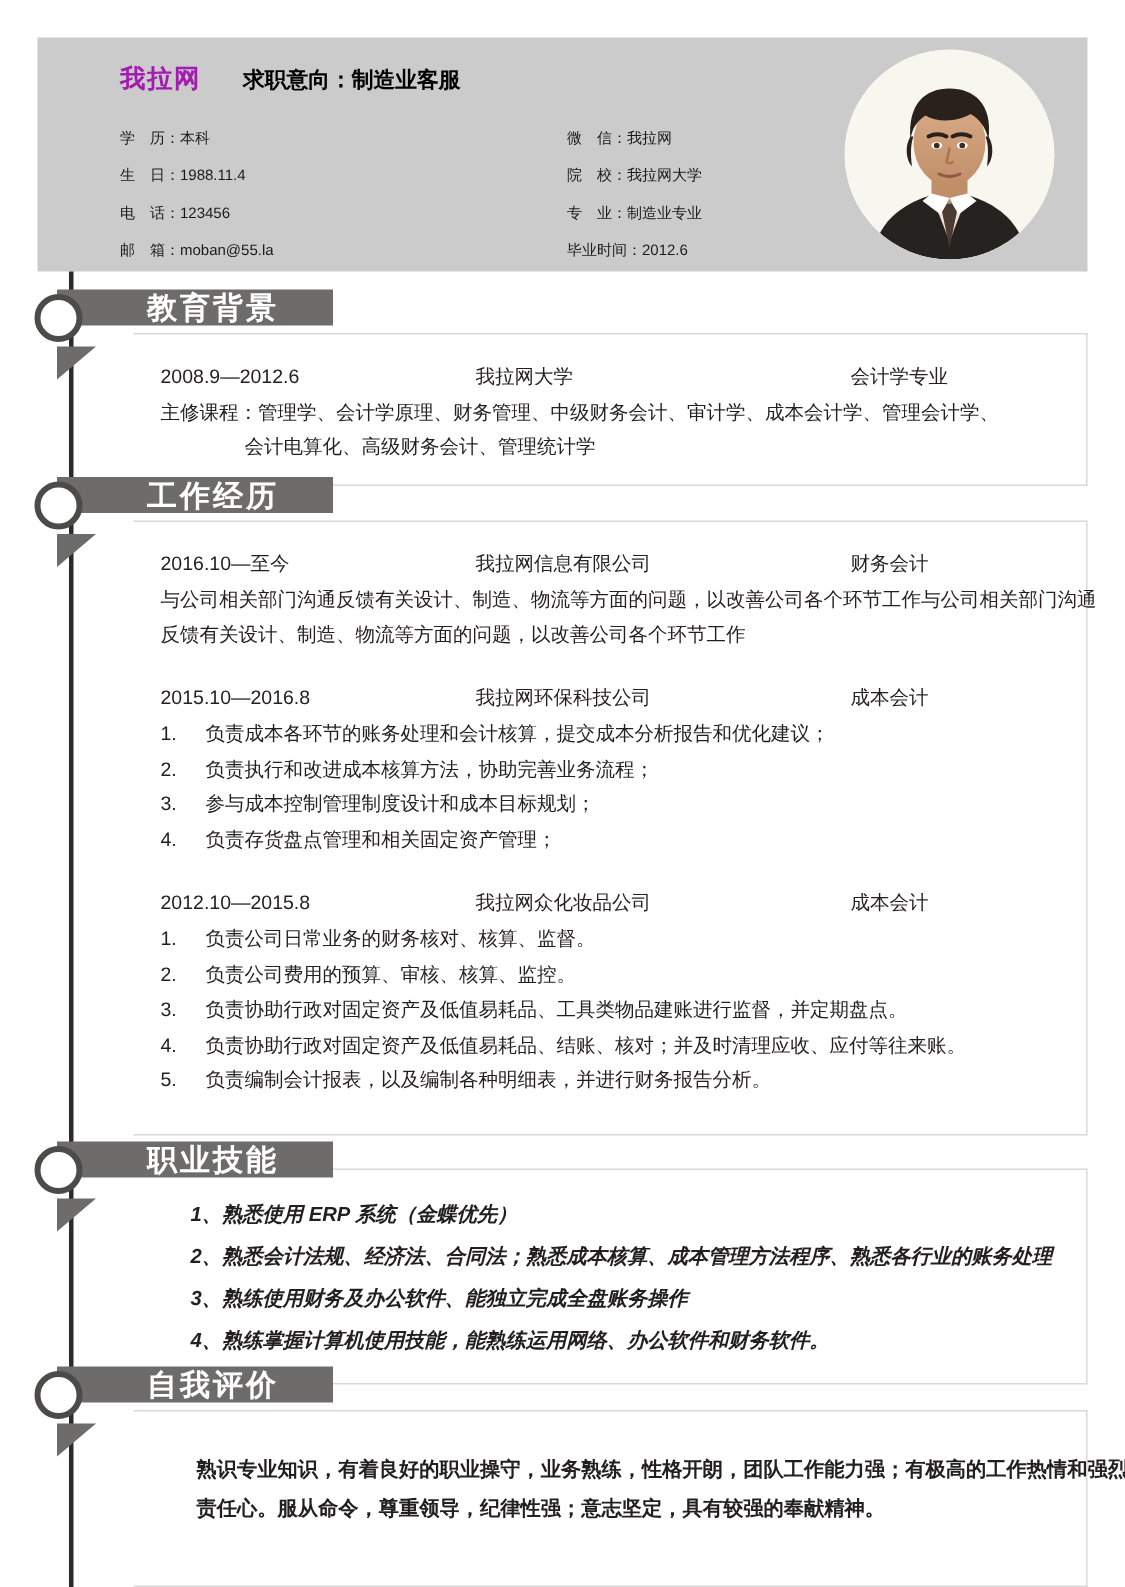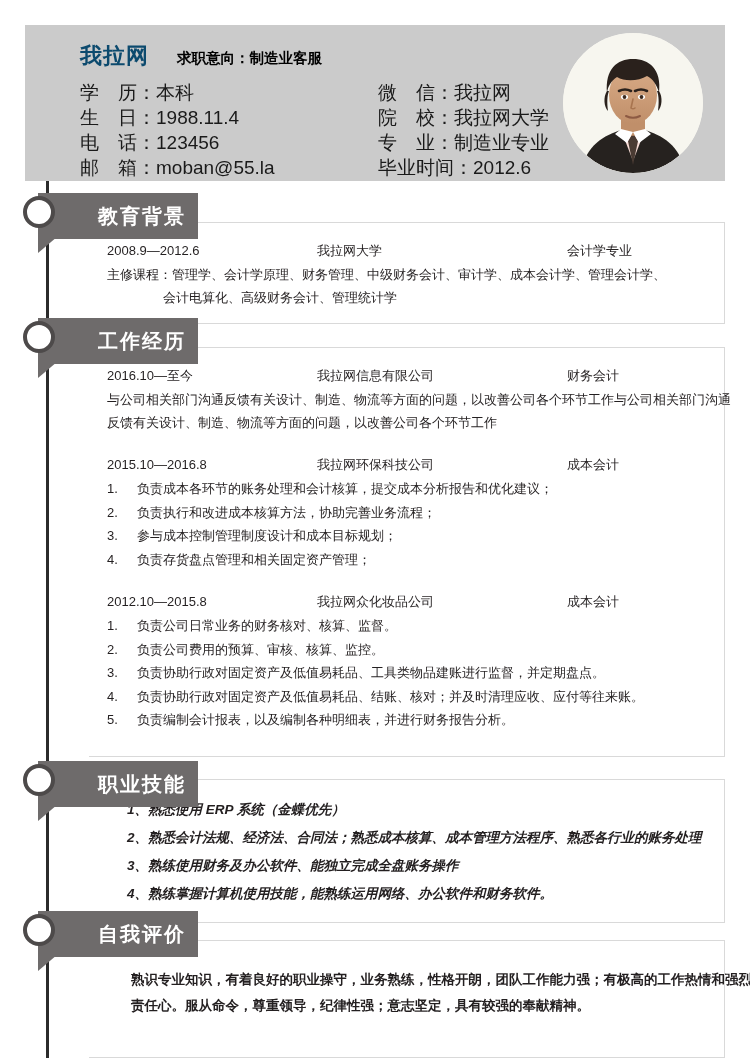--- a/index.html
+++ b/index.html
@@ -34,24 +34,24 @@
     box-sizing: border-box;
   }
   .brand-row {
     position: absolute;
     left: 55px;
     top: 16px;
     display: flex;
     align-items: baseline;
   }
   .brand-name {
-    font-size: 22px;
+    font-size: 17px;
     font-weight: bold;
     letter-spacing: 1px;
-    color: #0c4a6e;
+    color: #a21caf;
     white-space: nowrap;
   }
   .brand-objective {
     font-size: 14.5px;
     font-weight: bold;
     color: #000000;
     margin-left: 28px;
     white-space: nowrap;
   }
   .info-grid {
@@ -60,21 +60,21 @@
     top: 55px;
     width: 470px;
   }
   .info-col {
     position: absolute;
     top: 0;
   }
   .info-col.left { left: 0; }
   .info-col.right { left: 275px; margin-left: 23px; }
   .info-line {
-    font-size: 19px;
+    font-size: 10px;
     color: #1a1a1a;
     line-height: 25px;
     white-space: nowrap;
   }
   .photo-wrap {
     position: absolute;
     right: 22px;
     top: 8px;
     width: 140px;
     height: 140px;
@@ -97,26 +97,26 @@
   
   .section {
     position: absolute;
     left: 0;
     width: 750px;
   }
   .banner {
     position: absolute;
     left: 38px;
     top: 0;
-    height: 46px;
+    height: 24px;
     background: #6e6b6b;
     display: flex;
     align-items: center;
     padding-left: 60px;
-    padding-right: 12px;
+    padding-right: 36px;
     box-sizing: border-box;
     z-index: 3;
   }
   .banner-title {
     font-size: 20px;
     font-weight: bold;
     color: #ffffff;
     letter-spacing: 2px;
     white-space: nowrap;
   }

